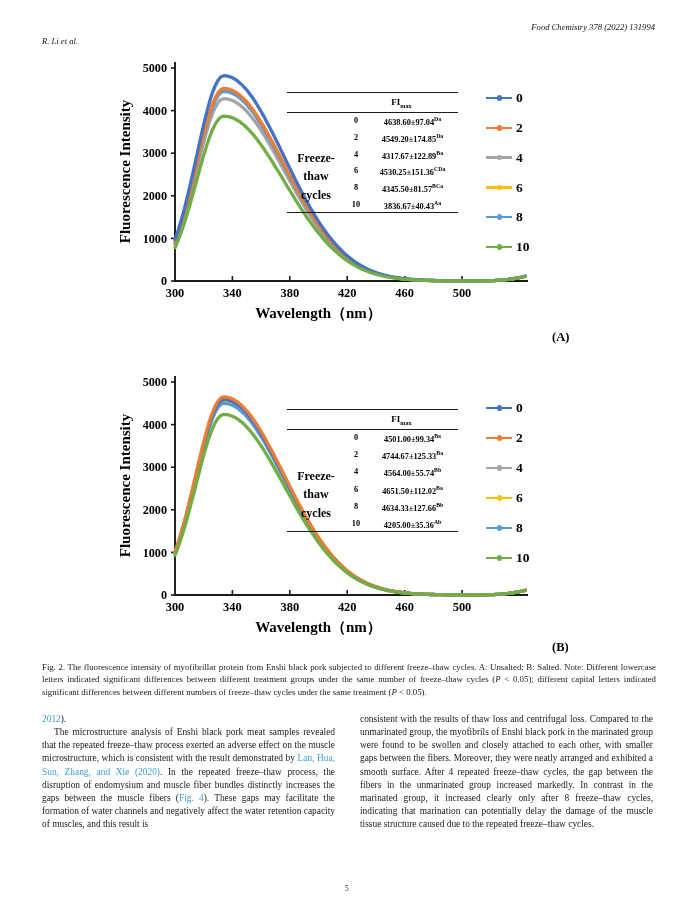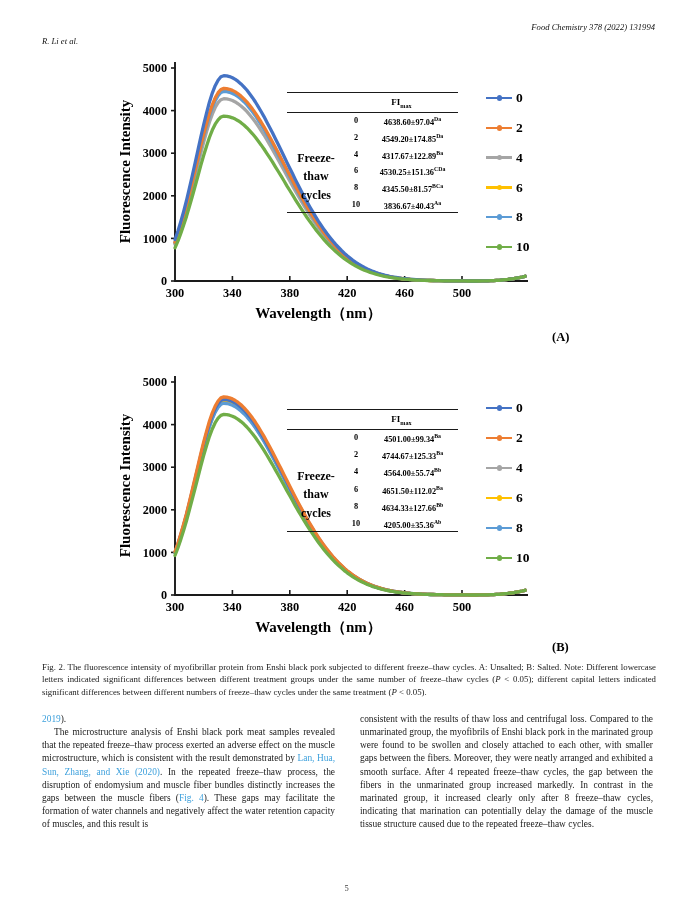--- a/index.html
+++ b/index.html
@@ -240,21 +240,21 @@
       <div class="val" style="top: 92.75px;">4634.33±127.66<sup>Bb</sup></div>
       <div class="cyc" style="top: 109.917px;">10</div>
       <div class="val" style="top: 109.917px;">4205.00±35.36<sup>Ab</sup></div>
       <div class="rule-bot" style="top: 122px;"></div>
     </div>
   <div class="panel-tag" style="left:552px; top:640px;">(B)</div>
 
   <div class="caption" id="caption"><b>Fig. 2.</b><span> The fluorescence intensity of myofibrillar protein from Enshi black pork subjected to different freeze–thaw cycles. A: Unsalted; B: Salted. Note: Different lowercase letters indicated significant differences between different treatment groups under the same number of freeze–thaw cycles (</span><i>P</i><span> &lt; 0.05); different capital letters indicated significant differences between different numbers of freeze–thaw cycles under the same treatment (</span><i>P</i><span> &lt; 0.05).</span></div>
 
   <div class="col col-left">
-    <p class="para" id="paraL0"><span class="lnk">2019</span><span>).</span></p>
+    <p class="para" id="paraL0"><span class="lnk">2012</span><span>).</span></p>
     <p class="para indent" id="paraL1"><span>The microstructure analysis of Enshi black pork meat samples revealed that the repeated freeze–thaw process exerted an adverse effect on the muscle microstructure, which is consistent with the result demonstrated by </span><span class="lnk">Lan, Hua, Sun, Zhang, and Xie (2020)</span><span>. In the repeated freeze–thaw process, the disruption of endomysium and muscle fiber bundles distinctly increases the gaps between the muscle fibers (</span><span class="lnk">Fig. 4</span><span>). These gaps may facilitate the formation of water channels and negatively affect the water retention capacity of muscles, and this result is</span></p>
   </div>
   <div class="col col-right">
     <p class="para" id="paraR0"><span>consistent with the results of thaw loss and centrifugal loss. Compared to the unmarinated group, the myofibrils of Enshi black pork in the marinated group were found to be swollen and closely attached to each other, with smaller gaps between the fibers. Moreover, they were neatly arranged and exhibited a smooth surface. After 4 repeated freeze–thaw cycles, the gap between the fibers in the unmarinated group increased markedly. In contrast in the marinated group, it increased clearly only after 8 freeze–thaw cycles, indicating that marination can potentially delay the damage of the muscle tissue structure caused due to the repeated freeze–thaw cycles.</span></p>
   </div>
 
   <div class="pageno">5</div>
 </div>
 
 </body></html>

